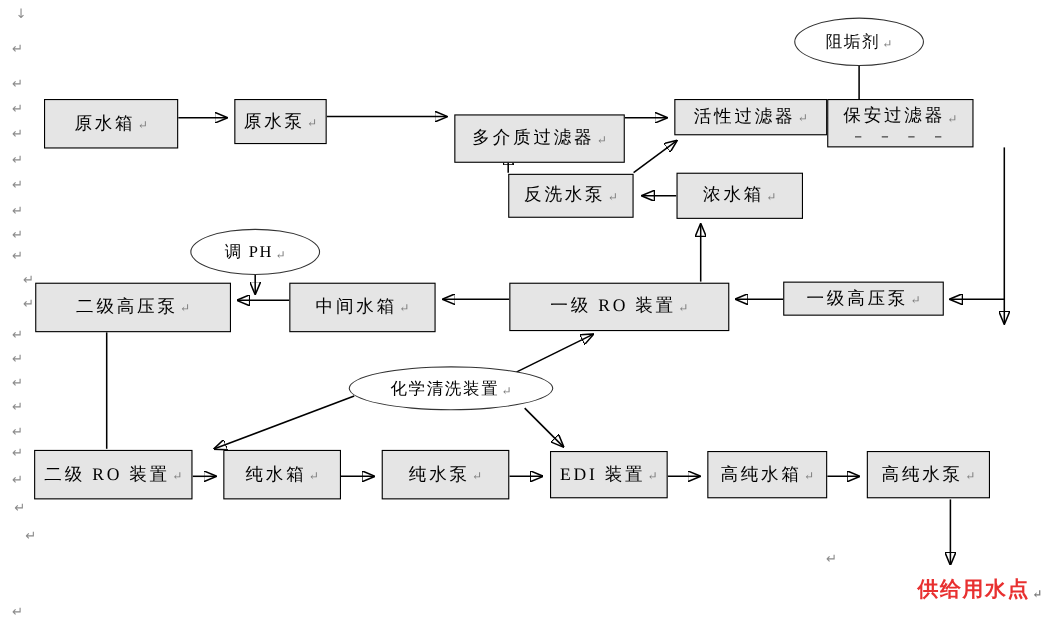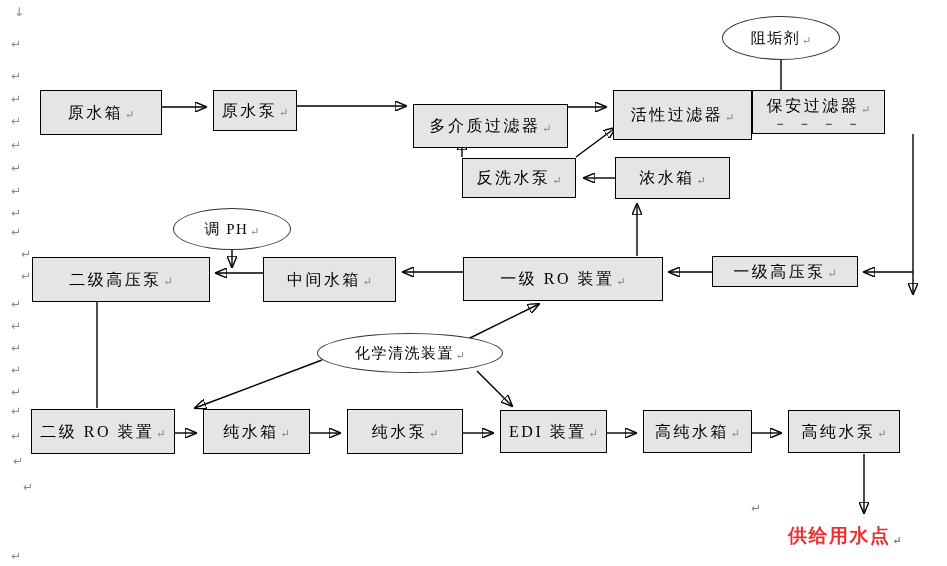--- a/index.html
+++ b/index.html
@@ -89,21 +89,21 @@
       <span class="pm">↵</span>
   </div>
   <div class="box" style="left:213px;top:90px;width:84px;height:41px">
     <span>原水泵</span>
       <span class="pm">↵</span>
   </div>
   <div class="box" style="left:413px;top:104px;width:155px;height:44px">
     <span>多介质过滤器</span>
       <span class="pm">↵</span>
   </div>
-  <div class="box" style="left:613px;top:90px;width:139px;height:50px">
+  <div class="box" style="left:613px;top:90px;width:139px;height:33px">
     <span>活性过滤器</span>
       <span class="pm">↵</span>
   </div>
   <div class="box twoline" style="left:752px;top:90px;width:133px;height:44px">
     <span><span>保安过滤器</span><span class="pm">↵</span></span>
     <span class="clipline">－ － － －</span>
   </div>
 
   <div class="box" style="left:462px;top:158px;width:114px;height:40px">
     <span>反洗水泵</span>
@@ -162,21 +162,21 @@
   </div>
   <div class="ellipse" style="left:173px;top:208px;width:118px;height:42px">
     <span>调 PH</span>
       <span class="pm">↵</span>
   </div>
   <div class="ellipse" style="left:317px;top:333px;width:186px;height:40px">
     <span>化学清洗装置</span>
       <span class="pm">↵</span>
   </div>
 
-  <div id="supply" style="color: rgb(232, 48, 48);">
+  <div id="supply" style="color: rgb(232, 48, 48); margin-left: 46px;">
     <span>供给用水点</span><span class="pm">↵</span>
   </div>
 
   <div id="pmarks">
       <span class="pmark pdown" style="left: 14px; top: 6px;">↓</span>
       <span class="pmark" style="left: 11px; top: 38px;">↵</span>
       <span class="pmark" style="left: 11px; top: 70px;">↵</span>
       <span class="pmark" style="left: 11px; top: 93px;">↵</span>
       <span class="pmark" style="left: 11px; top: 115px;">↵</span>
       <span class="pmark" style="left: 11px; top: 139px;">↵</span>

